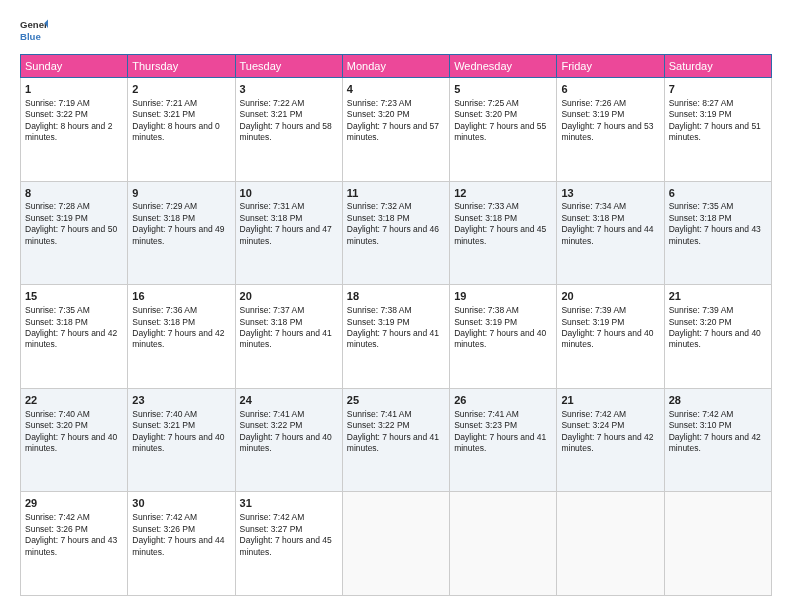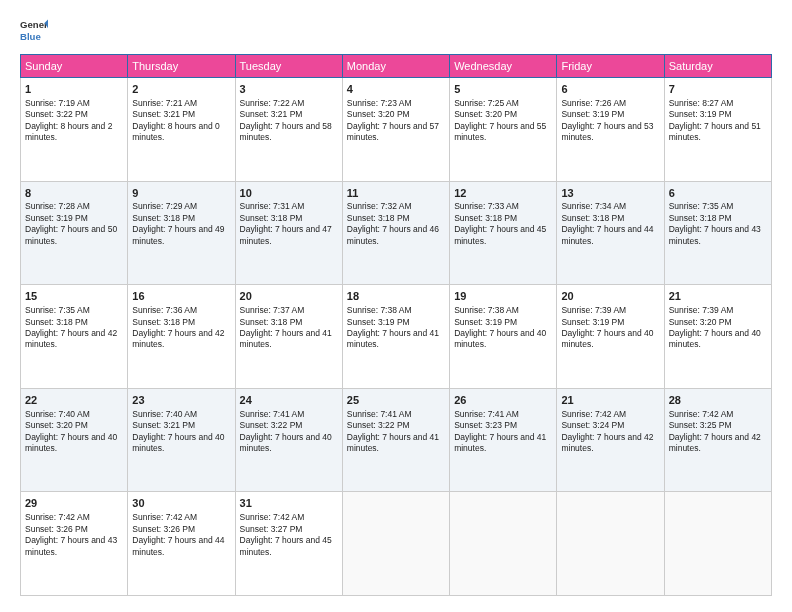--- a/index.html
+++ b/index.html
@@ -142,21 +142,21 @@
           <td><span class="day-num">20</span><span>Sunrise: 7:39 AM</span><br><span>Sunset: 3:19 PM</span><br><span>Daylight: 7 hours and 40 minutes.</span></td>
           <td><span class="day-num">21</span><span>Sunrise: 7:39 AM</span><br><span>Sunset: 3:20 PM</span><br><span>Daylight: 7 hours and 40 minutes.</span></td>
         </tr>
         <tr>
           <td><span class="day-num">22</span><span>Sunrise: 7:40 AM</span><br><span>Sunset: 3:20 PM</span><br><span>Daylight: 7 hours and 40 minutes.</span></td>
           <td><span class="day-num">23</span><span>Sunrise: 7:40 AM</span><br><span>Sunset: 3:21 PM</span><br><span>Daylight: 7 hours and 40 minutes.</span></td>
           <td><span class="day-num">24</span><span>Sunrise: 7:41 AM</span><br><span>Sunset: 3:22 PM</span><br><span>Daylight: 7 hours and 40 minutes.</span></td>
           <td><span class="day-num">25</span><span>Sunrise: 7:41 AM</span><br><span>Sunset: 3:22 PM</span><br><span>Daylight: 7 hours and 41 minutes.</span></td>
           <td><span class="day-num">26</span><span>Sunrise: 7:41 AM</span><br><span>Sunset: 3:23 PM</span><br><span>Daylight: 7 hours and 41 minutes.</span></td>
           <td><span class="day-num">21</span><span>Sunrise: 7:42 AM</span><br><span>Sunset: 3:24 PM</span><br><span>Daylight: 7 hours and 42 minutes.</span></td>
-          <td><span class="day-num">28</span><span>Sunrise: 7:42 AM</span><br><span>Sunset: 3:25 PM</span><br><span>Daylight: 7 hours and 42 minutes.</span></td>
+          <td><span class="day-num">28</span><span>Sunrise: 7:42 AM</span><br><span>Sunset: 3:10 PM</span><br><span>Daylight: 7 hours and 42 minutes.</span></td>
         </tr>
         <tr>
           <td><span class="day-num">29</span><span>Sunrise: 7:42 AM</span><br><span>Sunset: 3:26 PM</span><br><span>Daylight: 7 hours and 43 minutes.</span></td>
           <td><span class="day-num">30</span><span>Sunrise: 7:42 AM</span><br><span>Sunset: 3:26 PM</span><br><span>Daylight: 7 hours and 44 minutes.</span></td>
           <td><span class="day-num">31</span><span>Sunrise: 7:42 AM</span><br><span>Sunset: 3:27 PM</span><br><span>Daylight: 7 hours and 45 minutes.</span></td>
           <td class="empty-cell"></td>
           <td class="empty-cell"></td>
           <td class="empty-cell"></td>
           <td class="empty-cell"></td>
         </tr>

